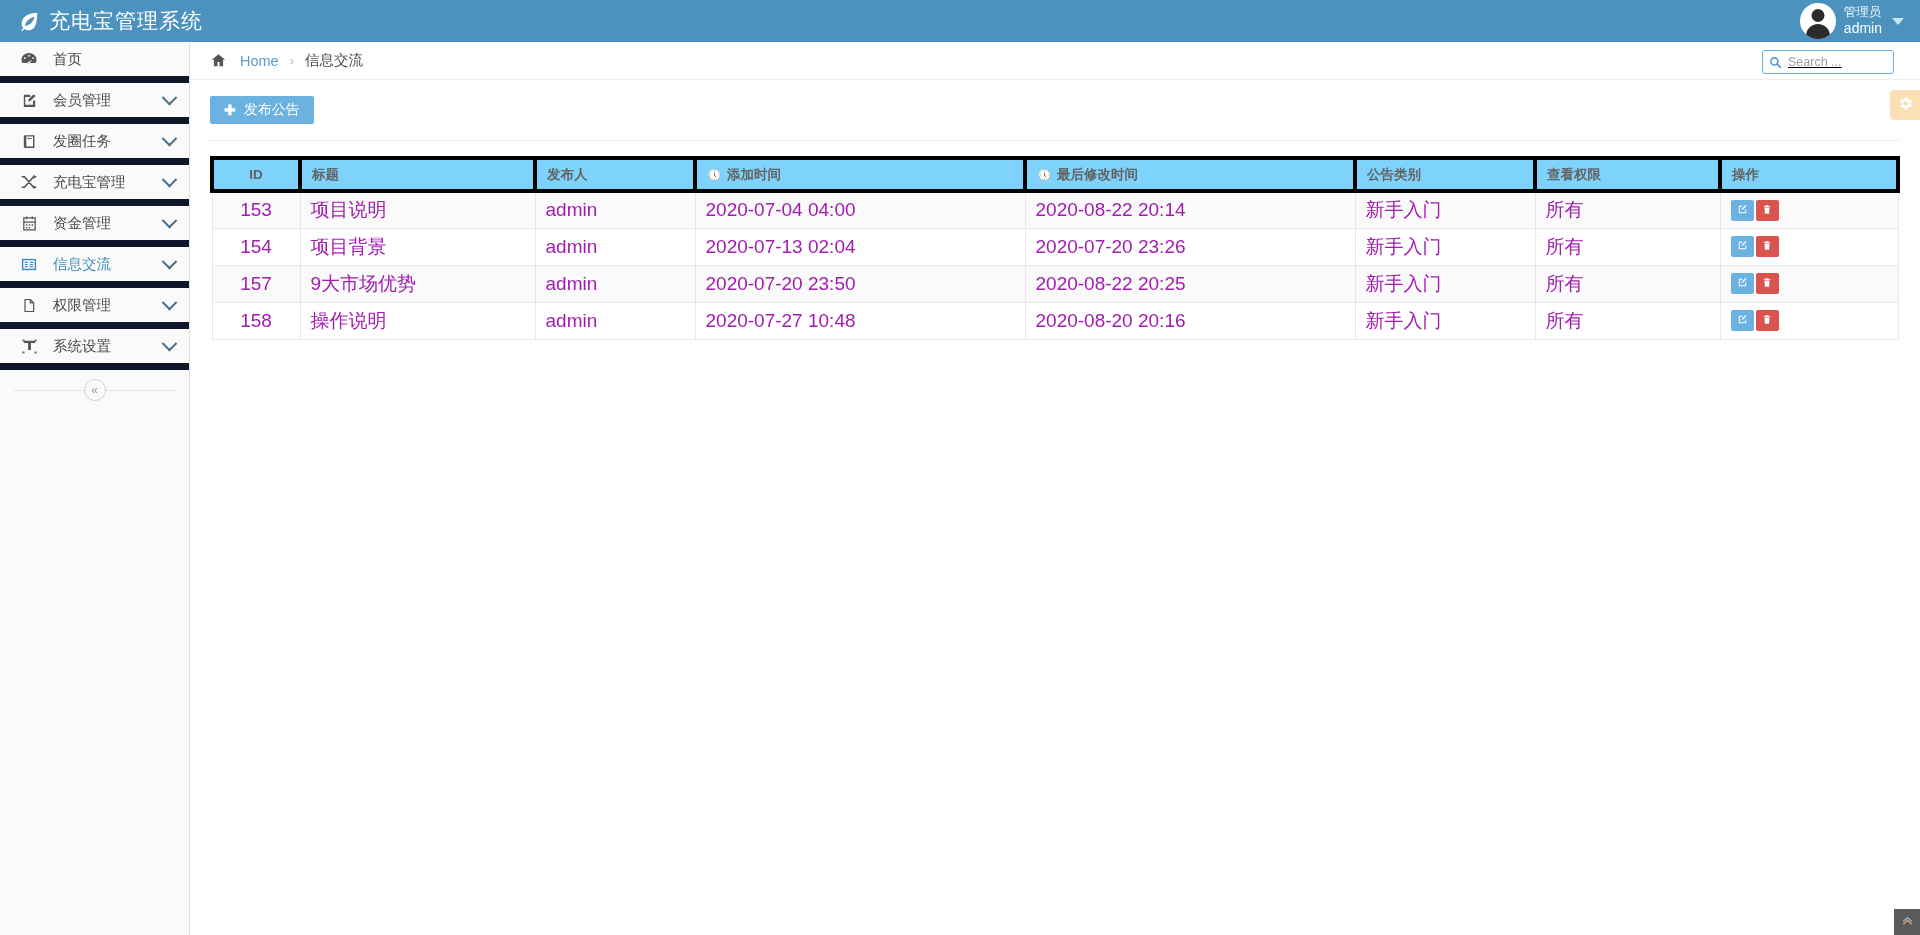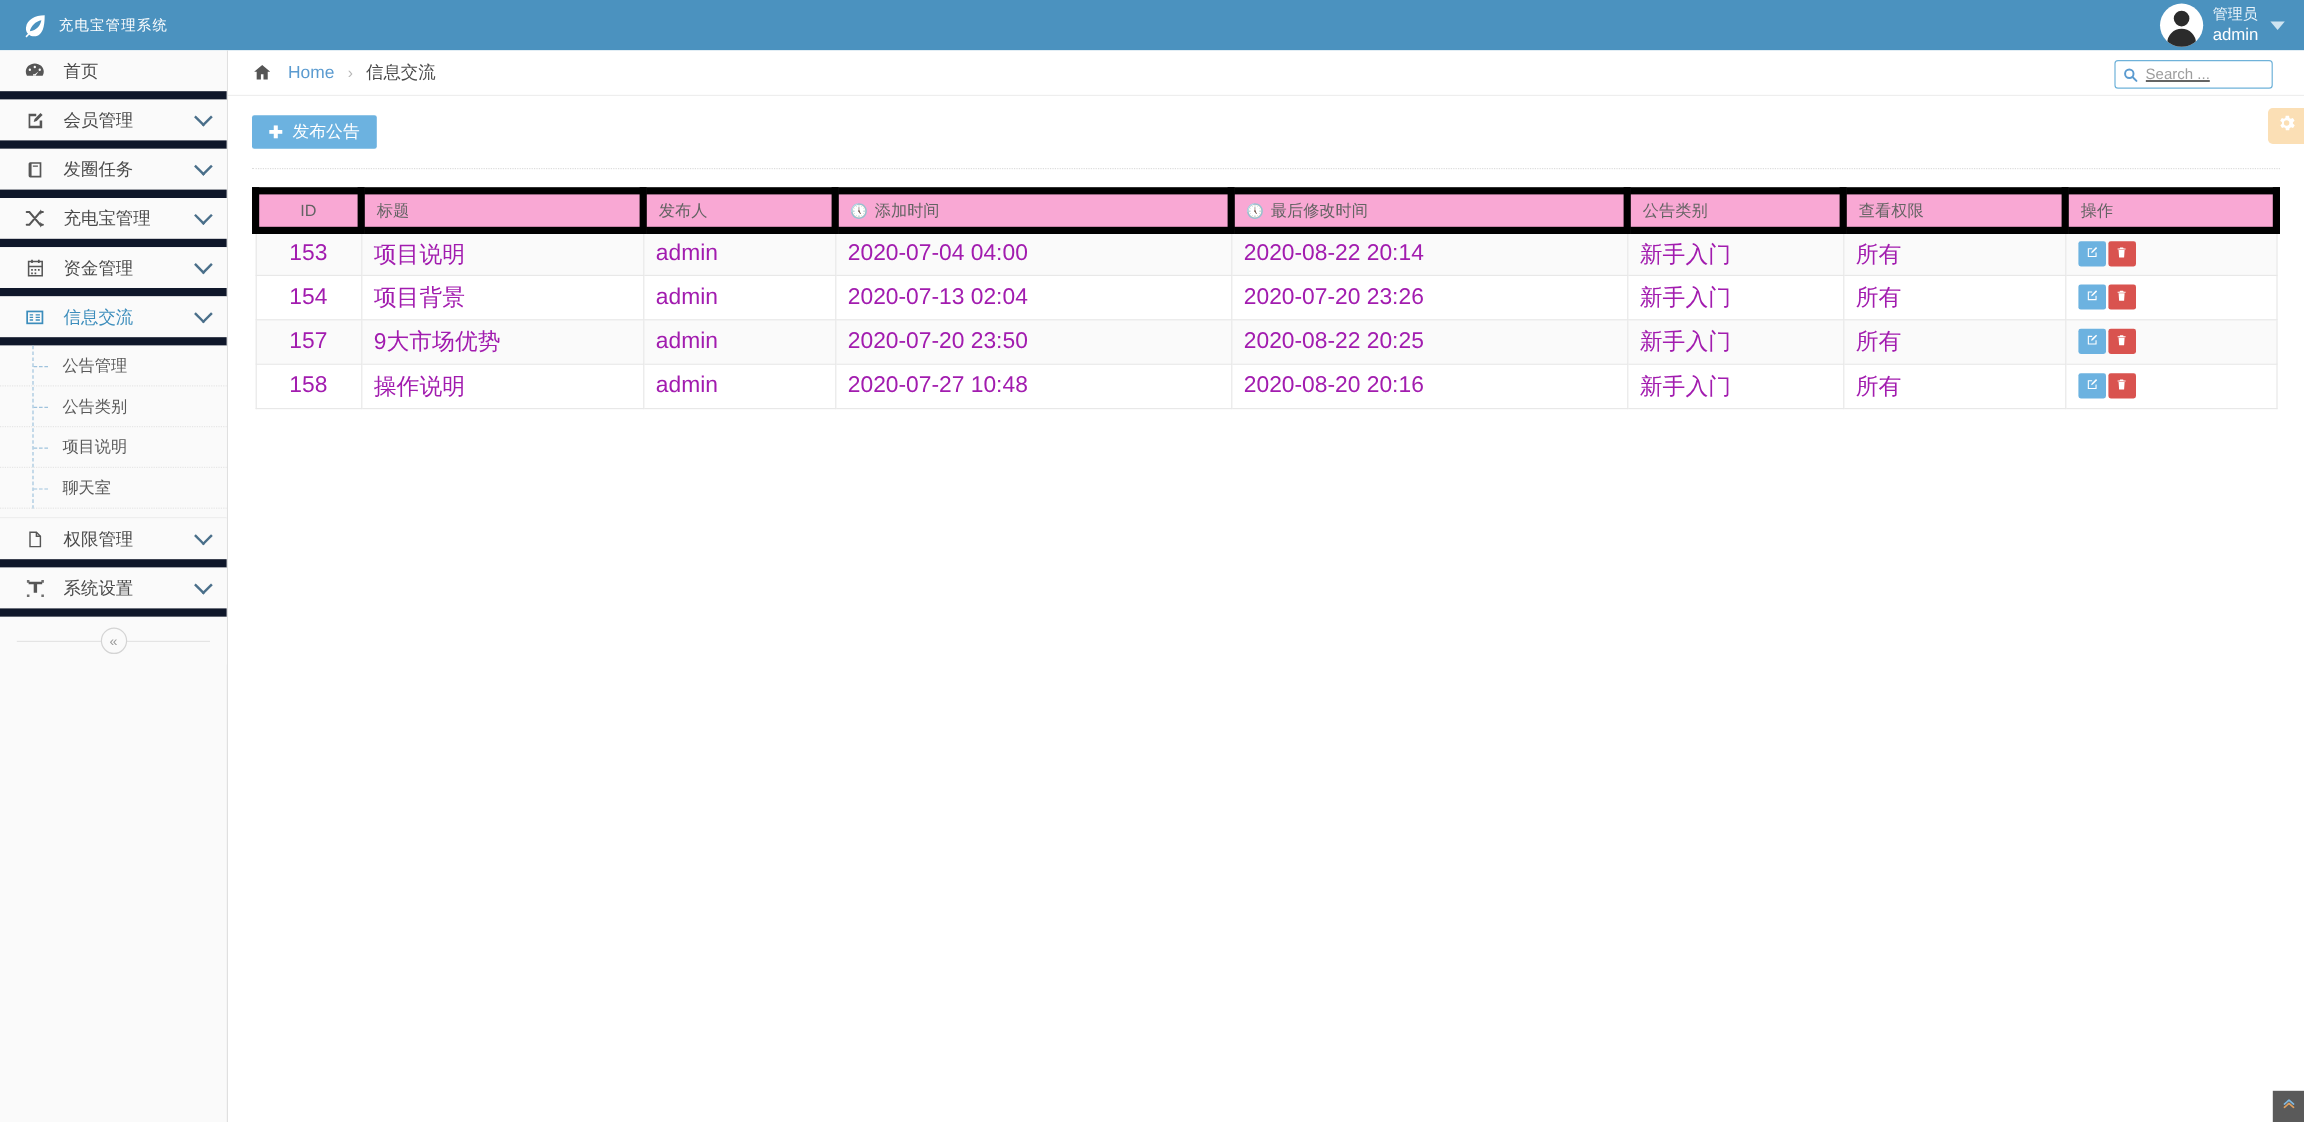--- a/index.html
+++ b/index.html
@@ -18,21 +18,21 @@
     background: #4b92bf;
     display: flex; align-items: center;
   }
   .brand {
     width: 190px; height: 42px;
     display: flex; align-items: center; gap: 9px;
     padding-left: 18px;
   }
   .leaf-icon { width: 22px; height: 22px; display:block; }
   .brand-title {
-    color: #ffffff; font-size: 12px; letter-spacing: 1px;
+    color: #ffffff; font-size: 21px; letter-spacing: 1px;
     white-space: nowrap;
   }
   .topbar-spacer { flex: 1 1 auto; }
   .user-box {
     height: 42px; display: flex; align-items: center;
     gap: 8px; padding-right: 16px;
   }
   .avatar {
     width: 36px; height: 36px; border-radius: 50%;
     background: #ffffff; position: relative; overflow: hidden;
@@ -166,23 +166,23 @@
     color: #ffffff; cursor: pointer;
   }
   .dotted-sep {
     margin: 0 20px; border-top: 1px dotted #dcdcdc; height: 0;
   }
 
   
   .table-wrap { padding: 15px 20px 0 20px; }
   table.grid { border-collapse: collapse; width: 1690px; table-layout: fixed; }
   table.grid th {
-    background: #f9a8d4; border: 6px solid #000000;
+    background: #7dd3fc; border: 4px solid #000000;
     height: 33px; font-size: 13.5px; color: #636363;
-    font-weight: normal; text-align: left; padding: 0 10px;
+    font-weight: bold; text-align: left; padding: 0 10px;
     white-space: nowrap;
   }
   table.grid th.c-id { text-align: center; width: 88px; }
   table.grid td {
     border: 1px solid #e8e8e8; height: 37px;
     font-size: 19px; color: #a21caf; padding: 0 10px;
     white-space: nowrap;
   }
   table.grid td.c-id { text-align: center; }
   table.grid tbody tr:nth-child(odd) { background: #fafafa; }
@@ -286,35 +286,20 @@
     <span class="mi-icon">
       <svg width="18" height="17" viewBox="0 0 24 24" fill="none" stroke="currentColor" stroke-width="2">
         <rect x="3" y="5" width="18" height="14"></rect>
         <path d="M6 9h4M6 12h4M6 15h4M13 9h5M13 12h5M13 15h5" stroke-width="1.6"></path>
       </svg>
     </span>
     <span class="mi-label">信息交流</span>
     <span class="chev"></span>
   </div>
 
-  <div class="submenu">
-    <div class="sub-item">
-      <span>公告管理</span>
-    </div>
-    <div class="sub-item">
-      <span>公告类别</span>
-    </div>
-    <div class="sub-item">
-      <span>项目说明</span>
-    </div>
-    <div class="sub-item">
-      <span>聊天室</span>
-    </div>
-    <div class="submenu-end"></div>
-  </div>
 
   <div class="menu-item">
     <span class="mi-icon">
       <svg width="16" height="17" viewBox="0 0 24 24" fill="none" stroke="currentColor" stroke-width="1.8">
         <path d="M6 3h8l5 5v13H6z"></path>
         <path d="M14 3v5h5"></path>
       </svg>
     </span>
     <span class="mi-label">权限管理</span>
     <span class="chev"></span>

